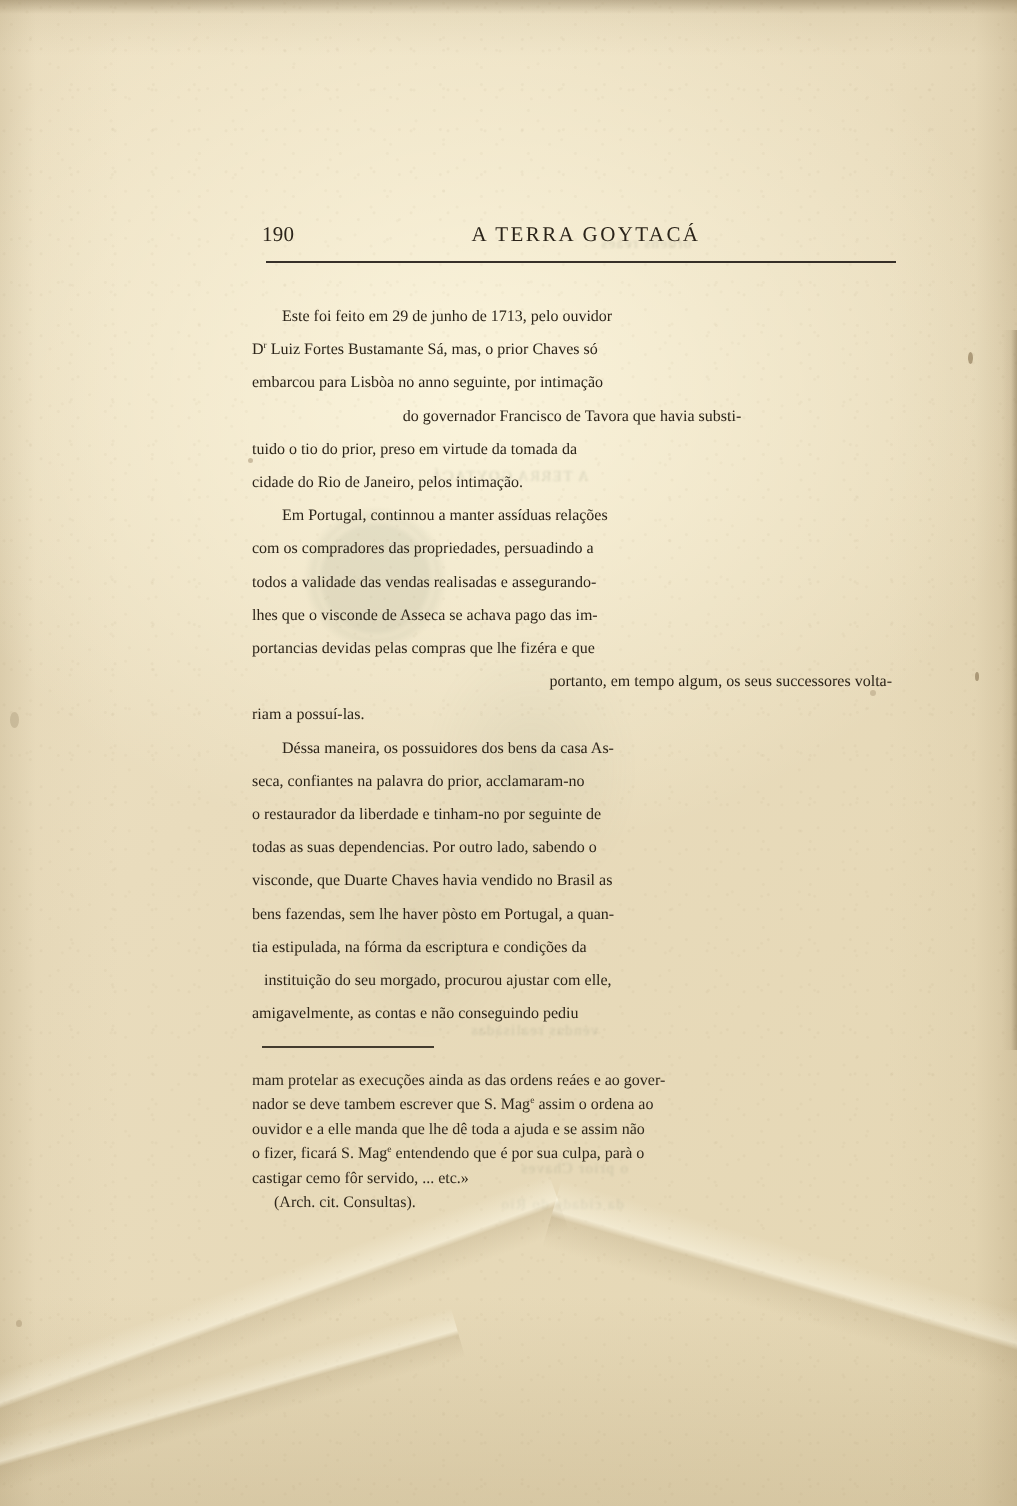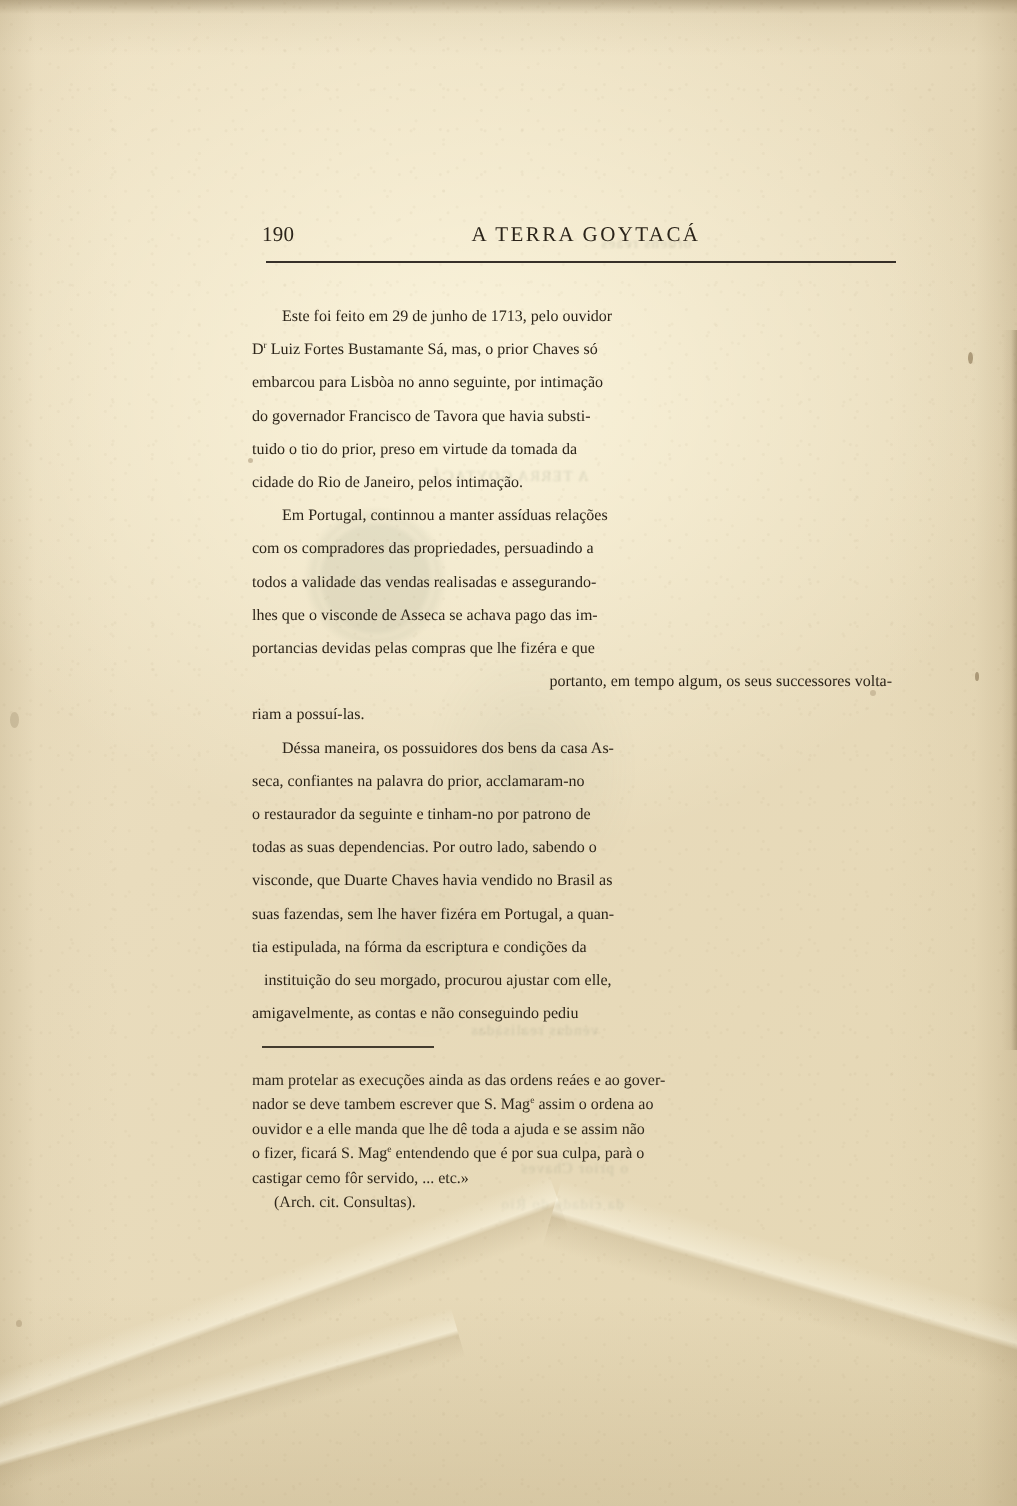--- a/index.html
+++ b/index.html
@@ -236,36 +236,36 @@
     <div class="runninghead">
       <span class="folio">190</span>
       <span class="headtitle">A TERRA GOYTACÁ</span>
     </div>
     <div class="headrule"></div>
 
     <div id="body-lines">
         <div class="bodyline" style="top: 305px; left: 0px; padding-left: 30px;">Este foi feito em 29 de junho de 1713, pelo ouvidor</div>
         <div class="bodyline" style="top: 338.2px; left: 0px;">D<sup>r</sup> Luiz Fortes Bustamante Sá, mas, o prior Chaves só</div>
         <div class="bodyline" style="top: 371.4px; left: 0px;">embarcou para Lisbòa no anno seguinte, por intimação</div>
-        <div class="bodyline" style="top: 404.6px; left: 0px;">do governador Francisco de Tavora que havia substi-</div>
+        <div class="bodyline" style="top: 404.6px; left: 0px; text-align: center;">do governador Francisco de Tavora que havia substi-</div>
         <div class="bodyline" style="top: 437.8px; left: 0px;">tuido o tio do prior, preso em virtude da tomada da</div>
         <div class="bodyline" style="top: 471px; left: 0px;">cidade do Rio de Janeiro, pelos intimação.</div>
         <div class="bodyline" style="top: 504.2px; left: 0px; padding-left: 30px;">Em Portugal, continnou a manter assíduas relações</div>
         <div class="bodyline" style="top: 537.4px; left: 0px;">com os compradores das propriedades, persuadindo a</div>
         <div class="bodyline" style="top: 570.6px; left: 0px;">todos a validade das vendas realisadas e assegurando-</div>
         <div class="bodyline" style="top: 603.8px; left: 0px;">lhes que o visconde de Asseca se achava pago das im-</div>
         <div class="bodyline" style="top: 637px; left: 0px;">portancias devidas pelas compras que lhe fizéra e que</div>
         <div class="bodyline" style="top: 670.2px; left: 0px; text-align: right;">portanto, em tempo algum, os seus successores volta-</div>
         <div class="bodyline" style="top: 703.4px; left: 0px;">riam a possuí-las.</div>
         <div class="bodyline" style="top: 736.6px; left: 0px; padding-left: 30px;">Déssa maneira, os possuidores dos bens da casa As-</div>
         <div class="bodyline" style="top: 769.8px; left: 0px;">seca, confiantes na palavra do prior, acclamaram-no</div>
-        <div class="bodyline" style="top: 803px; left: 0px;">o restaurador da seguinte e tinham-no  por patrono de</div>
+        <div class="bodyline" style="top: 803px; left: 0px;">o restaurador da liberdade e tinham-no  por seguinte de</div>
         <div class="bodyline" style="top: 836.2px; left: 0px;">todas as suas dependencias. Por outro lado, sabendo o</div>
         <div class="bodyline" style="top: 869.4px; left: 0px;">visconde, que Duarte Chaves havia vendido no Brasil as</div>
-        <div class="bodyline" style="top: 902.6px; left: 0px;">suas fazendas, sem lhe haver fizéra em Portugal, a quan-</div>
+        <div class="bodyline" style="top: 902.6px; left: 0px;">bens fazendas, sem lhe haver pòsto em Portugal, a quan-</div>
         <div class="bodyline" style="top: 935.8px; left: 0px;">tia estipulada, na fórma da escriptura e condições da</div>
         <div class="bodyline" style="top: 969px; left: 12px;">instituição do seu morgado, procurou ajustar com elle,</div>
         <div class="bodyline" style="top: 1002.2px; left: 0px;">amigavelmente, as contas e não conseguindo pediu</div>
       </div>
 
     <div class="fnrule"></div>
     <div id="footnote-lines">
         <div class="fnline" style="top: 1072px;">mam protelar as execuções ainda as das ordens reáes e ao gover-</div>
         <div class="fnline" style="top: 1096.4px;">nador se deve tambem  escrever que S. Mag<sup>e</sup> assim o ordena ao</div>
         <div class="fnline" style="top: 1120.8px;">ouvidor e a elle manda que lhe dê toda a ajuda e se assim não</div>

